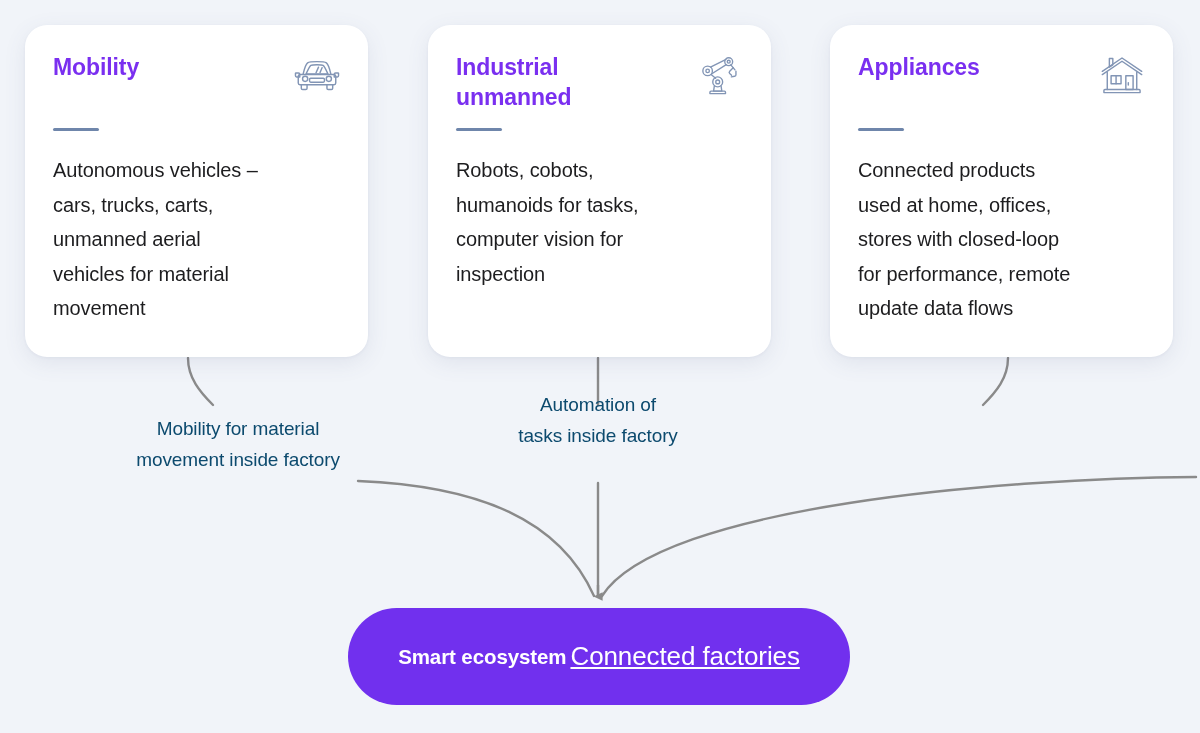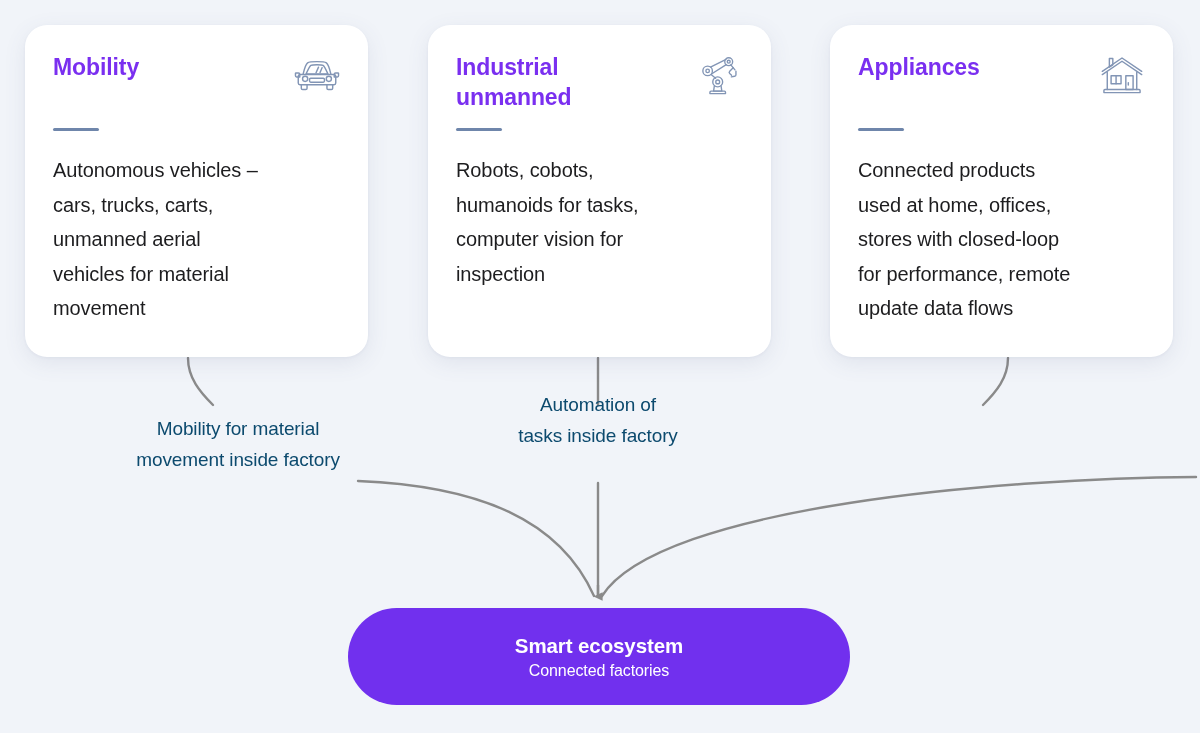--- a/index.html
+++ b/index.html
@@ -109,35 +109,36 @@
   #outcome-pill {
     position: absolute;
     left: 348px;
     top: 608px;
     width: 502px;
     height: 97px;
     background: #7130ee;
     border-radius: 49px;
     box-sizing: border-box;
     display: flex;
-    flex-direction: column;
+    flex-direction: row;
     align-items: center;
     justify-content: center;
     gap: 4px;
   }
   #outcome-title {
     color: #ffffff;
     font-size: 20.5px;
     font-weight: bold;
     letter-spacing: -0.1px;
   }
   #outcome-subtitle {
     color: #ffffff;
-    font-size: 16px;
-    letter-spacing: -0.1px;
+    font-size: 26px;
+    letter-spacing: -0.1px;
+    text-decoration: underline;
   }
 </style>
 </head>
 <body>
 
 <div id="diagram-root">
 
   <svg id="connector-layer" viewBox="0 0 1200 733" xmlns="http://www.w3.org/2000/svg">
     <defs>
       <marker id="arrow-head" markerWidth="11" markerHeight="11" refX="4.4" refY="5.2" orient="auto" markerUnits="userSpaceOnUse">

